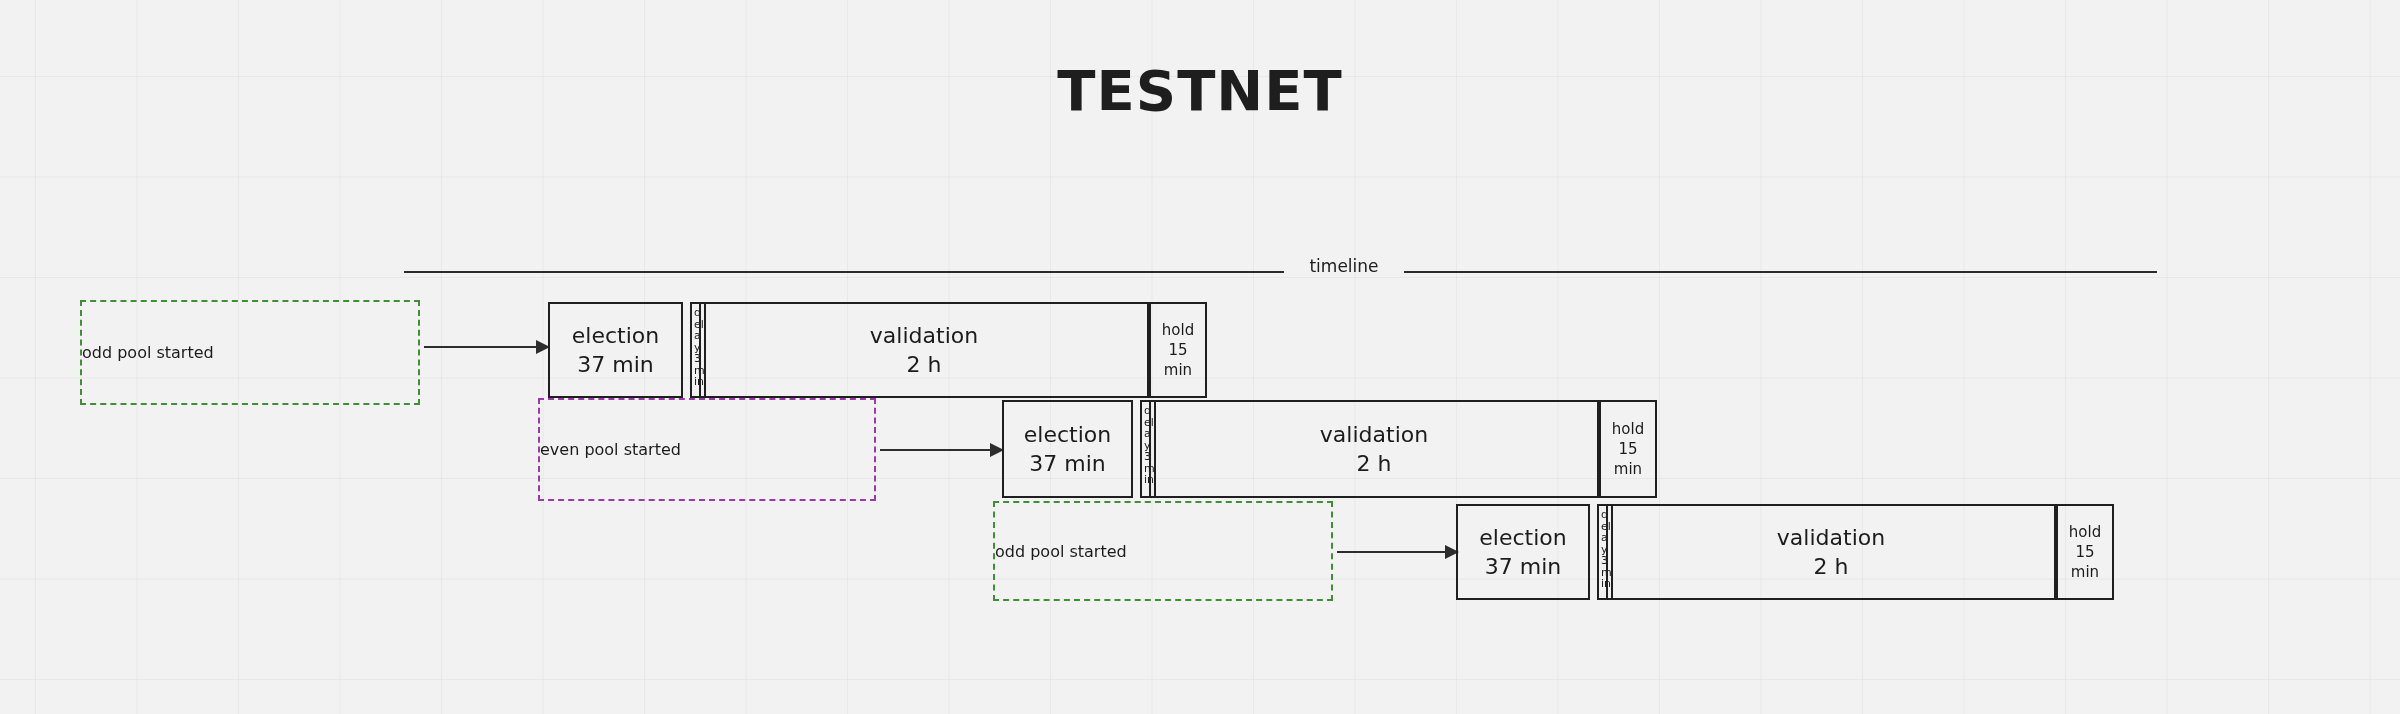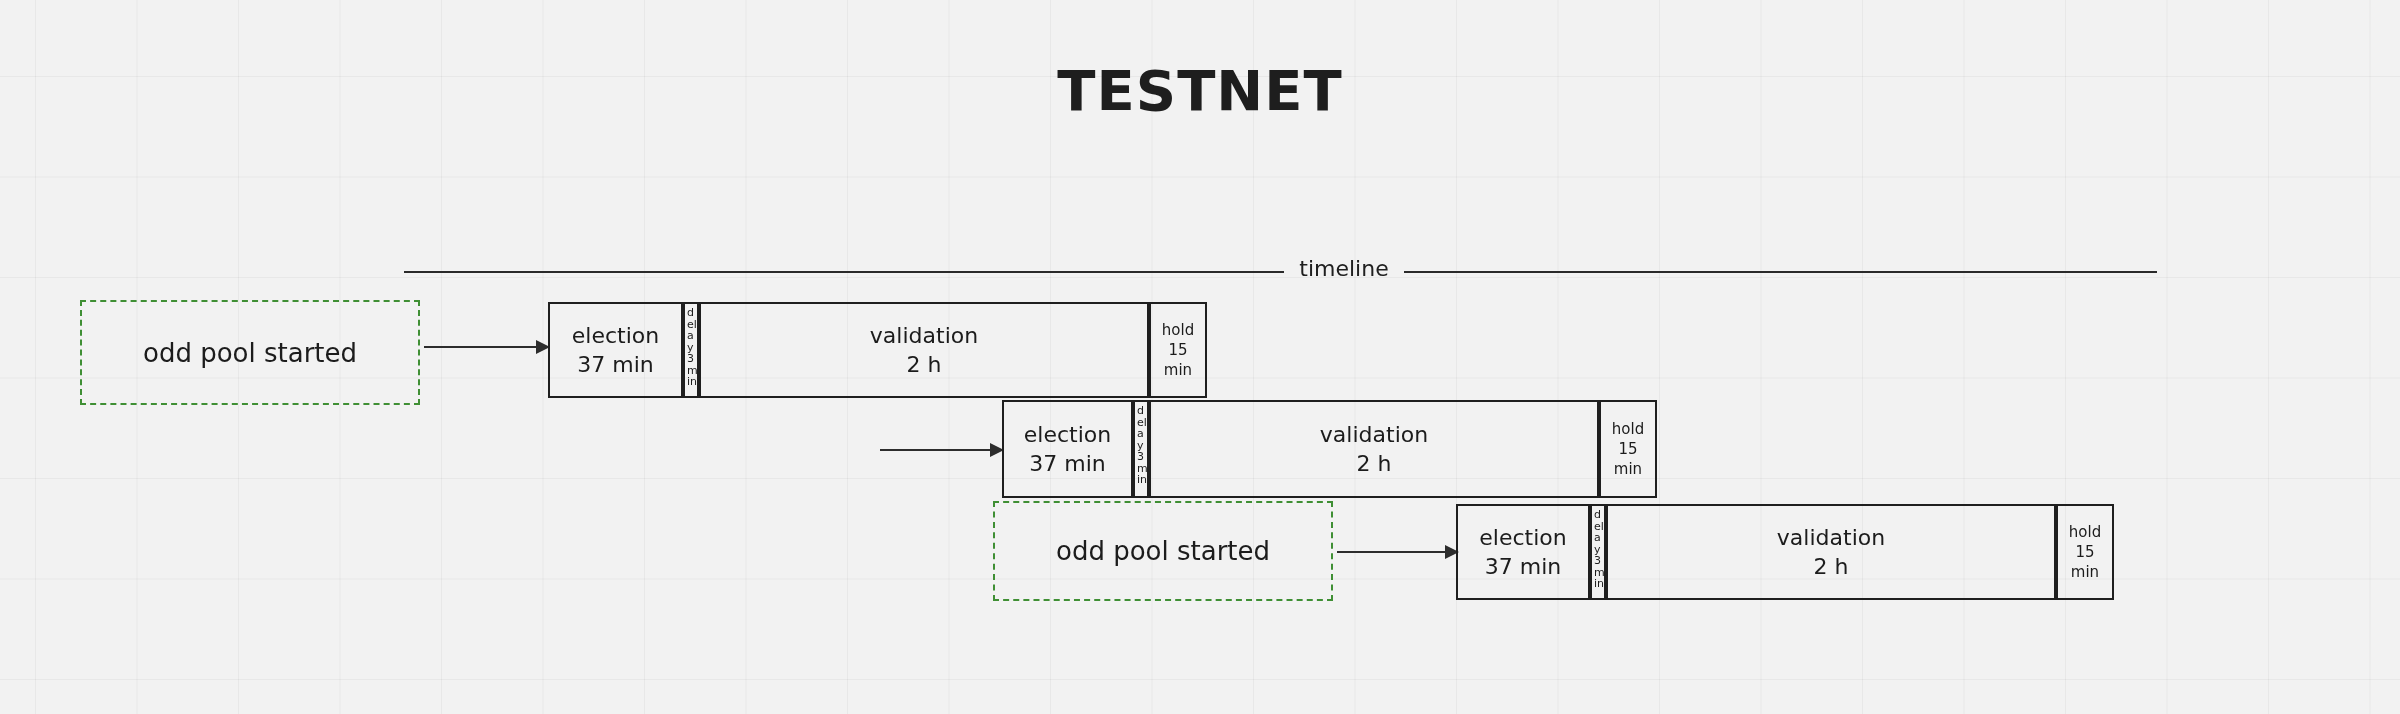--- a/index.html
+++ b/index.html
@@ -43,21 +43,21 @@
     top: 271px;
   }
   #tl-left  { left: 404px;  width: 880px; }
   #tl-right { left: 1404px; width: 753px; }
   #tl-label {
     position: absolute;
     top: 256px;
     left: 1284px;
     width: 120px;
     text-align: center;
-    font-size: 22px;
+    font-size: 17px;
     color: #202020;
     white-space: nowrap;
   }
 
   
   .box {
     position: absolute;
     box-sizing: border-box;
     border: 2.5px solid #1f1f1f;
     background: #f2f2f200;
@@ -76,39 +76,40 @@
 
   
   .box.delay {
     font-size: 11px;
     line-height: 1.05;
     padding: 3px 0 0 0;
     justify-content: flex-start;
     align-items: flex-start;
     overflow: hidden;
     border-width: 2px;
+    margin-left: 7px;
   }
   .box.delay .vtext {
     display: block;
     width: 100%;
     padding-left: 2px;
     text-align: left;
     word-break: break-all;
     white-space: normal;
     color: #1c1c1c;
   }
 
   
   .dashed {
     position: absolute;
     box-sizing: border-box;
     display: flex;
     align-items: center;
-    justify-content: center;
-    font-size: 26px;
+    justify-content: flex-start;
+    font-size: 16px;
     color: #1c1c1c;
     white-space: nowrap;
     background: transparent;
   }
   .dashed.green  { border: 2.5px dashed #3f8f34; }
   .dashed.purple { border: 2.5px dashed #9c3aab; }
 
   
   .arrow { position: absolute; }
   .arrow .shaft {
@@ -161,20 +162,23 @@
     <span class="ln">validation</span>
     <span class="ln">2 h</span>
   </div>
 
   <div class="box hold" style="left:1149px; top:302px; width:58px; height:96px;">
     <span class="ln">hold</span>
     <span class="ln">15</span>
     <span class="ln">min</span>
   </div>
 
+  <div class="dashed purple" style="left:538px; top:398px; width:338px; height:103px;">
+    <span>even pool started</span>
+  </div>
 
   <div class="arrow" style="left:880px; top:439px; width:124px; height:22px;">
     <div class="shaft" style="width:110px;"></div>
     <div class="head"></div>
   </div>
 
   <div class="box" style="left:1002px; top:400px; width:131px; height:98px;">
     <span class="ln">election</span>
     <span class="ln">37 min</span>
   </div>

